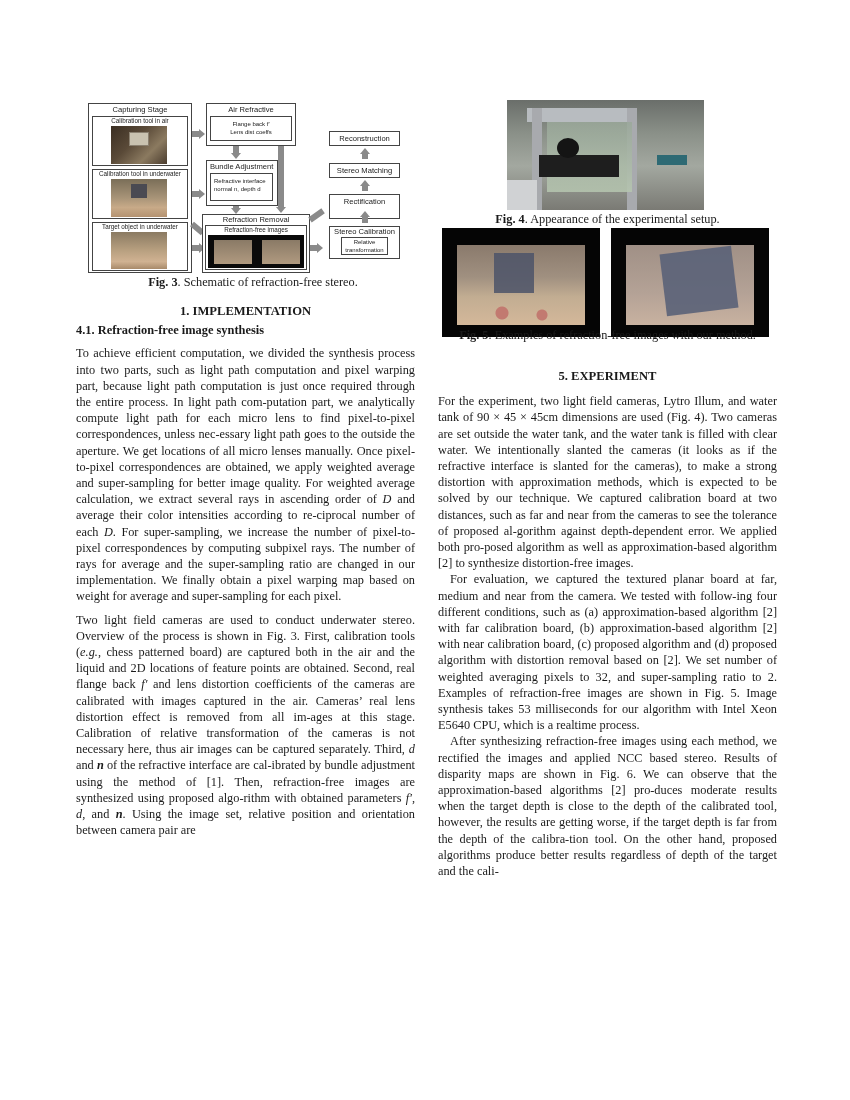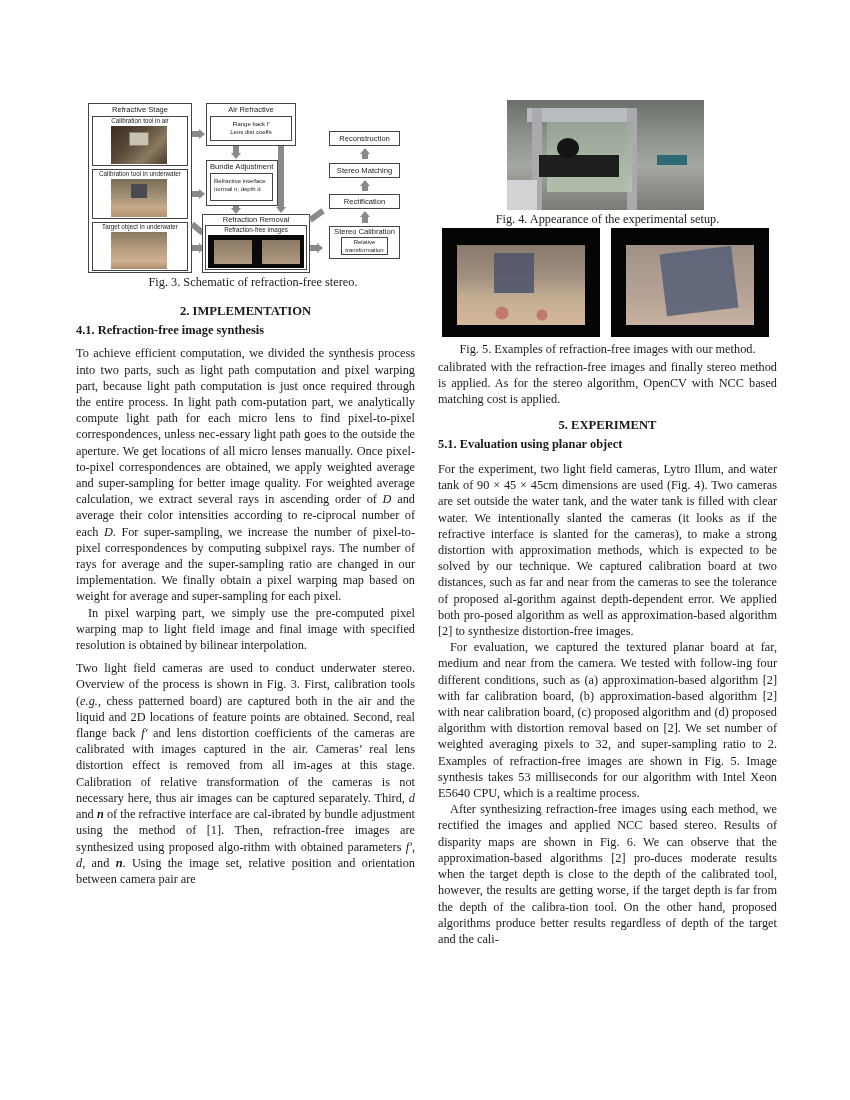--- a/index.html
+++ b/index.html
@@ -6,21 +6,21 @@
   html, body { width: 850px; height: 1100px; background: #fff; overflow: hidden; }
   body { position: relative; font-family: "Liberation Serif", "DejaVu Serif", serif; color: #1a1a1a; }
   .col { position: absolute; width: 339px; font-size: 12.3px; line-height: 16.2px; text-align: justify; }
   .col-left { left: 76px; }
   .col-right { left: 438px; }
   .p { text-align: justify; hyphens: manual; }
   .indent { text-indent: 12px; }
   .sec { font-weight: bold; text-align: center; font-size: 12.6px; }
   .sub { font-weight: bold; font-size: 12.4px; text-align: left; }
   .cap { font-size: 12.3px; text-align: center; }
-  .cap b { font-weight: normal; }
+  .cap b { font-weight: bold; }
   i.m { font-style: italic; }
   b.v { font-weight: bold; font-style: italic; }
 
   
   .diag { position: absolute; left: 88px; top: 103px; width: 330px; height: 170px; font-family: "Liberation Sans", "DejaVu Sans", sans-serif; color: #222; }
   .box { position: absolute; border: 1.2px solid #444; background: #fff; }
   .box .ttl { text-align: center; font-size: 7.6px; line-height: 10px; }
   .inner { position: absolute; border: 1px solid #444; background: #fff; font-size: 6px; line-height: 7.5px; text-align: center; }
   .photo { position: absolute; }
   .arrow { position: absolute; background: #8a8a8a; }
@@ -29,21 +29,21 @@
   .ah-u { position: absolute; width: 0; height: 0; border-left: 5px solid transparent; border-right: 5px solid transparent; border-bottom: 6px solid #8a8a8a; }
 
   .fig-img { position: absolute; overflow: hidden; }
 </style>
 </head>
 <body>
 
 <div class="diag">
 
   <div class="box" style="left:0;top:0;width:104px;height:170px;">
-    <div class="ttl" style="margin-top:1px;">Refractive Stage</div>
+    <div class="ttl" style="margin-top:1px;">Capturing Stage</div>
   </div>
   <div class="box" style="left:4px;top:13px;width:96px;height:50px;">
     <div class="ttl" style="font-size:6.3px;line-height:8px;">Calibration tool in air</div>
     <div class="photo" style="left:18px;top:9px;width:56px;height:38px;background:linear-gradient(135deg,#3a2e22 0%,#5a4a38 40%,#8b7a60 70%,#4a3c2e 100%);">
       <div style="position:absolute;left:18px;top:6px;width:20px;height:14px;background:#c9c2b0;border:1px solid #8a8070;"></div>
     </div>
   </div>
   <div class="box" style="left:4px;top:66px;width:96px;height:50px;">
     <div class="ttl" style="font-size:6.3px;line-height:8px;">Calibration tool in underwater</div>
     <div class="photo" style="left:18px;top:9px;width:56px;height:38px;background:linear-gradient(180deg,#7a6e58 0%,#a89478 50%,#c8aa88 75%,#b49270 100%);">
@@ -105,21 +105,21 @@
   <div class="box" style="left:241px;top:28px;width:71px;height:15px;">
     <div class="ttl" style="line-height:13px;">Reconstruction</div>
   </div>
   <div class="ah-u" style="left:272px;top:45px;"></div>
   <div class="arrow" style="left:274px;top:51px;width:6px;height:5px;"></div>
   <div class="box" style="left:241px;top:60px;width:71px;height:15px;">
     <div class="ttl" style="line-height:13px;">Stereo Matching</div>
   </div>
   <div class="ah-u" style="left:272px;top:77px;"></div>
   <div class="arrow" style="left:274px;top:83px;width:6px;height:5px;"></div>
-  <div class="box" style="left:241px;top:91px;width:71px;height:15px;">
+  <div class="box" style="left:241px;top:91px;width:71px;height:25px;">
     <div class="ttl" style="line-height:13px;">Rectification</div>
   </div>
   <div class="ah-u" style="left:272px;top:108px;"></div>
   <div class="arrow" style="left:274px;top:114px;width:6px;height:6px;"></div>
   <div class="box" style="left:241px;top:123px;width:71px;height:33px;">
     <div class="ttl">Stereo Calibration</div>
   </div>
   <div class="inner" style="left:253px;top:134px;width:47px;height:18px;padding-top:1px;">
     <div>Relative</div>
     <div>transformation</div>
@@ -146,32 +146,29 @@
 
 <div class="fig-img" style="left:442px;top:228px;width:158px;height:109px;background:#050505;">
   <div style="position:absolute;left:15px;top:17px;width:128px;height:80px;background:linear-gradient(180deg,#8a7a6c 0%,#a09080 40%,#c2ad92 65%,#d4b89a 100%);"></div>
   <div style="position:absolute;left:52px;top:25px;width:40px;height:40px;background:#4c5468;opacity:0.85;"></div>
   <div style="position:absolute;left:30px;top:75px;width:100px;height:20px;background:radial-gradient(circle at 30% 50%,#c27a70 0 6px,transparent 7px),radial-gradient(circle at 70% 60%,#c27a70 0 5px,transparent 6px);"></div>
 </div>
 <div class="fig-img" style="left:611px;top:228px;width:158px;height:109px;background:#050505;">
   <div style="position:absolute;left:15px;top:17px;width:128px;height:80px;background:linear-gradient(180deg,#a09086 0%,#b4a296 60%,#c8b2a0 100%);"></div>
   <div style="position:absolute;left:52px;top:22px;width:72px;height:62px;background:#5a6278;transform:rotate(-7deg);opacity:0.9;"></div>
 </div>
-<div class="cap" style="position:absolute;left:438px;top:342px;width:339px;">
+<div class="cap" style="position:absolute;left:438px;top:328px;width:339px;">
   <b>Fig. 5</b><span>. Examples of refraction-free images with our method.</span>
 </div>
 
 <div class="col col-left" style="top:294px;">
-  <div class="sec" style="margin-top:9px;">2.  IMPLEMENTATION</div>
+  <div class="sec" style="margin-top:9px;">1.  IMPLEMENTATION</div>
   <div class="sub" style="margin-top:3px;">4.1.  Refraction-free image synthesis</div>
   <p class="p" style="margin-top:7px;"><span>To achieve efficient computation, we divided the synthesis process into two parts, such as light path computation and pixel warping part, because light path computation is just once required through the entire process. In light path com-putation part, we analytically compute light path for each micro lens to find pixel-to-pixel correspondences, unless nec-essary light path goes to the outside the aperture.  We get locations of all micro lenses manually.  Once pixel-to-pixel correspondences are obtained, we apply weighted average and super-sampling for better image quality.  For weighted average calculation, we extract several rays in ascending order of </span><i class="m">D</i><span> and average their color intensities according to re-ciprocal number of each </span><i class="m">D</i><span>. For super-sampling, we increase the number of pixel-to-pixel correspondences by computing subpixel rays. The number of rays for average and the super-sampling ratio are changed in our implementation. We finally obtain a pixel warping map based on weight for average and super-sampling for each pixel.</span></p>
-  <p class="p indent">In pixel warping part, we simply use the pre-computed pixel warping map to light field image and final image with specified resolution is obtained by bilinear interpolation.</p>
   <p class="p" style="margin-top:7px;"><span>Two light field cameras are used to conduct underwater stereo. Overview of the process is shown in Fig. 3. First, calibration tools (</span><i class="m">e.g.</i><span>, chess patterned board) are captured both in the air and the liquid and 2D locations of feature points are obtained. Second, real flange back </span><i class="m">f′</i><span> and lens distortion coefficients of the cameras are calibrated with images captured in the air. Cameras’ real lens distortion effect is removed from all im-ages at this stage. Calibration of relative transformation of the cameras is not necessary here, thus air images can be captured separately. Third, </span><i class="m">d</i><span> and </span><b class="v">n</b><span> of the refractive interface are cal-ibrated by bundle adjustment using the method of [1]. Then, refraction-free images are synthesized using proposed algo-rithm with obtained parameters </span><i class="m">f′</i><span>, </span><i class="m">d</i><span>, and </span><b class="v">n</b><span>. Using the image set, relative position and orientation between camera pair are</span></p>
 </div>
 
 <div class="col col-right" style="top:359px;">
-  <p class="p">calibrated with the refraction-free images and finally stereo method is applied. As for the stereo algorithm, OpenCV with NCC based matching cost is applied.</p>
   <div class="sec" style="margin-top:9px;">5.  EXPERIMENT</div>
-  <div class="sub" style="margin-top:3px;">5.1.  Evaluation using planar object</div>
   <p class="p" style="margin-top:9px;"><span>For the experiment, two light field cameras, Lytro Illum, and water tank of </span><i class="m" style="font-style:normal;">90 × 45 × 45cm</i><span> dimensions are used (Fig. 4). Two cameras are set outside the water tank, and the water tank is filled with clear water.  We intentionally slanted the cameras (it looks as if the refractive interface is slanted for the cameras), to make a strong distortion with approximation methods, which is expected to be solved by our technique. We captured calibration board at two distances, such as far and near from the cameras to see the tolerance of proposed al-gorithm against depth-dependent error. We applied both pro-posed algorithm as well as approximation-based algorithm [2] to synthesize distortion-free images.</span></p>
   <p class="p indent">For evaluation, we captured the textured planar board at far, medium and near from the camera. We tested with follow-ing four different conditions, such as (a) approximation-based algorithm [2] with far calibration board, (b) approximation-based algorithm [2] with near calibration board, (c) proposed algorithm and (d) proposed algorithm with distortion removal based on  [2].  We set number of weighted averaging pixels to 32, and super-sampling ratio to 2. Examples of refraction-free images are shown in Fig. 5.  Image synthesis takes 53 milliseconds for our algorithm with Intel Xeon E5640 CPU, which is a realtime process.</p>
   <p class="p indent">After synthesizing refraction-free images using each method, we rectified the images and applied NCC based stereo.  Results of disparity maps are shown in Fig. 6.  We can observe that the approximation-based algorithms [2] pro-duces moderate results when the target depth is close to the depth of the calibrated tool, however, the results are getting worse, if the target depth is far from the depth of the calibra-tion tool.  On the other hand, proposed algorithms produce better results regardless of depth of the target and the cali-</p>
 </div>
 
 </body></html>

